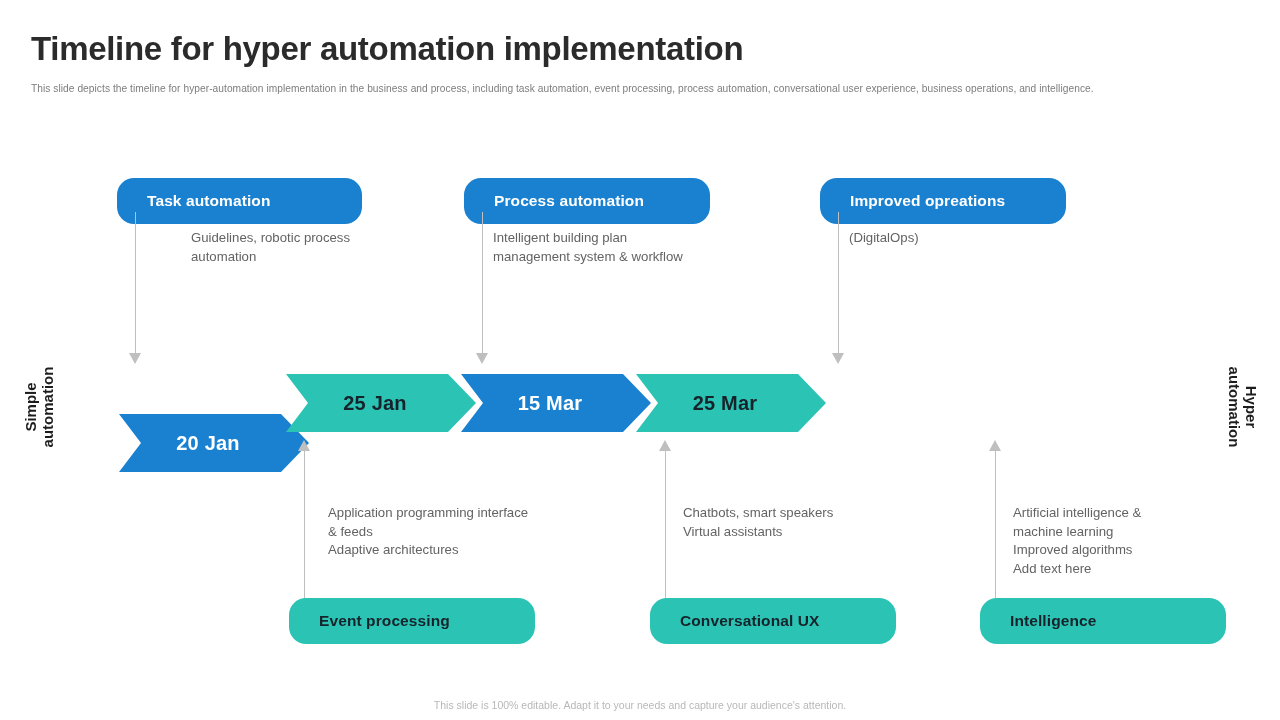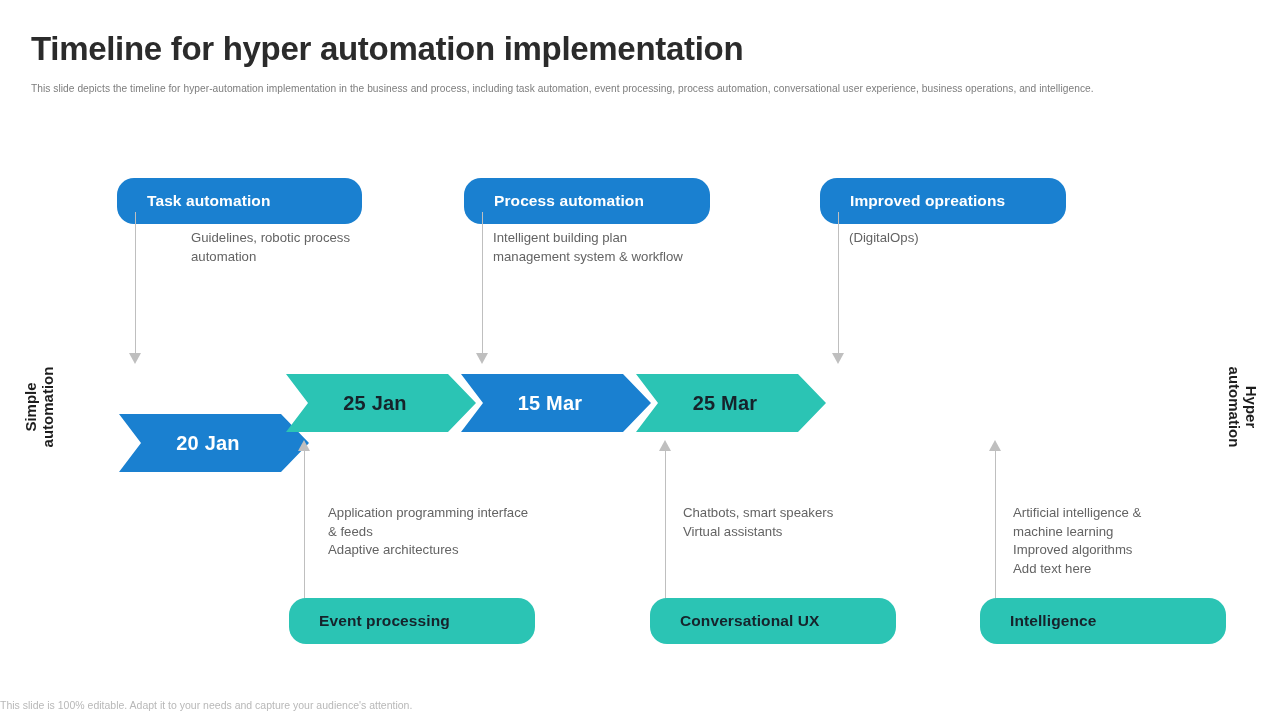--- a/index.html
+++ b/index.html
@@ -152,20 +152,21 @@
     color: #636363;
     white-space: pre-line;
   }
 
   
   #footer-note {
     position: absolute;
     left: 0;
     top: 699px;
     width: 1280px;
+    text-align: center;
     font-size: 10.5px;
     color: #b8b8b8;
   }
 </style>
 </head>
 <body>
 
 <div id="slide-title">Timeline for hyper automation implementation</div>
 <div id="slide-subtitle">This slide depicts the timeline  for hyper-automation implementation  in the business and process, including task automation,  event processing, process automation, conversational user experience, business operations, and intelligence.</div>
 

